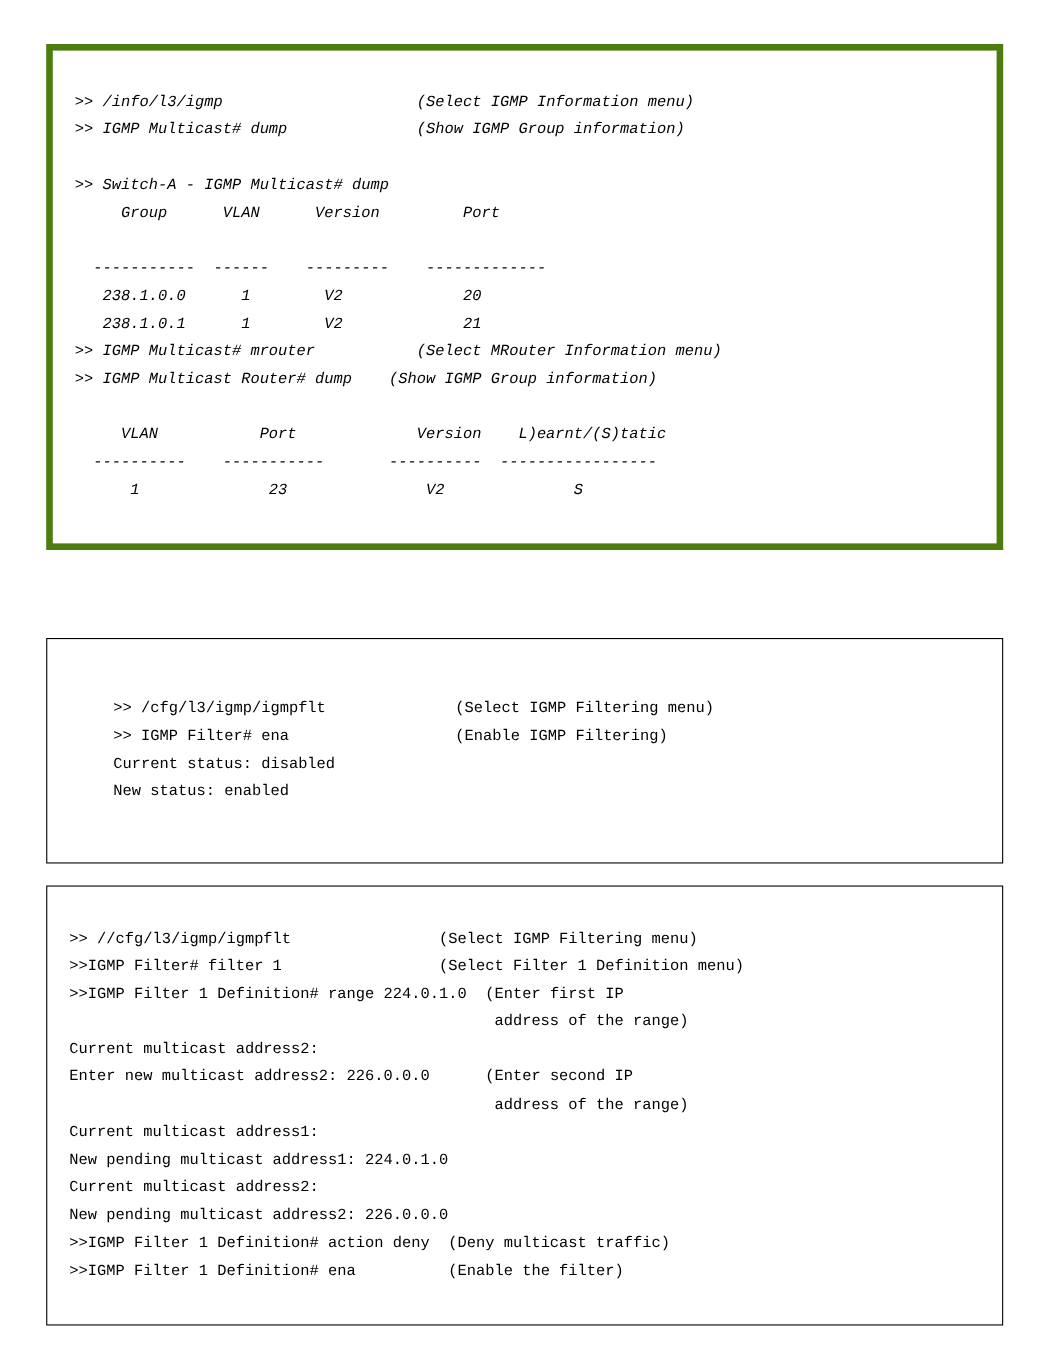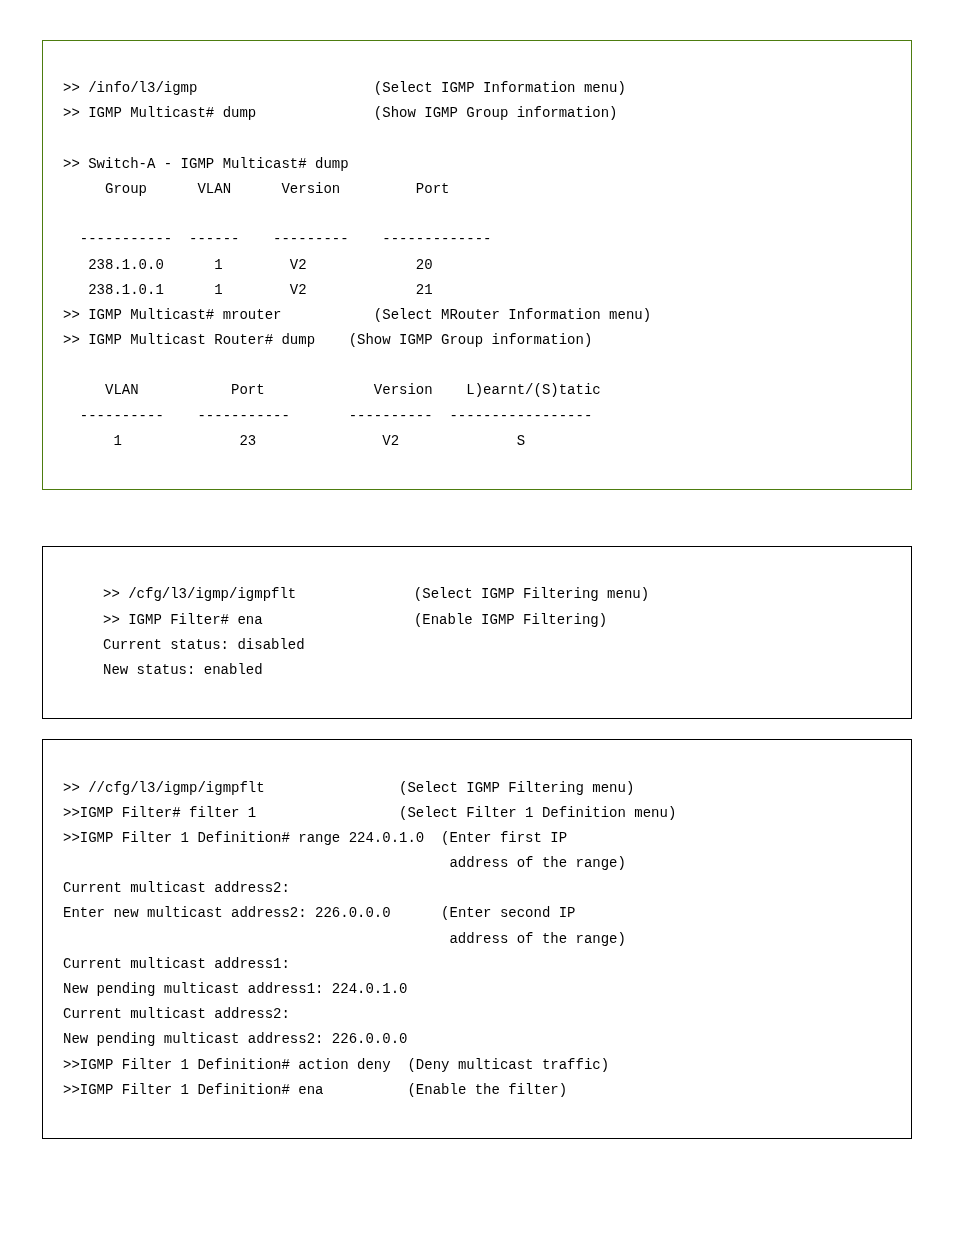--- a/index.html
+++ b/index.html
@@ -9,29 +9,30 @@
       line-height: 1.8;
       margin: 0;
       padding: 40px 20px;
       color: #000;
     }
     .container {
       width: 870px;
       margin: 0 auto;
     }
     .box {
-      border: 1px solid #4d7c0f;
+      border: 6px solid #4d7c0f;
       padding: 10px 20px;
-      margin-bottom: 56px;
+      margin-bottom: 80px;
       white-space: pre;
       overflow: hidden;
+      font-style: italic;
     }
     .box2 {
       border: 1px solid #000;
-      padding: 10px 60px;
+      padding: 26px 60px;
       margin-bottom: 20px;
       white-space: pre;
       overflow: hidden;
     }
     .box3 {
       border: 1px solid #000;
       padding: 10px 20px;
       margin-bottom: 56px;
       white-space: pre;
       overflow: hidden;

